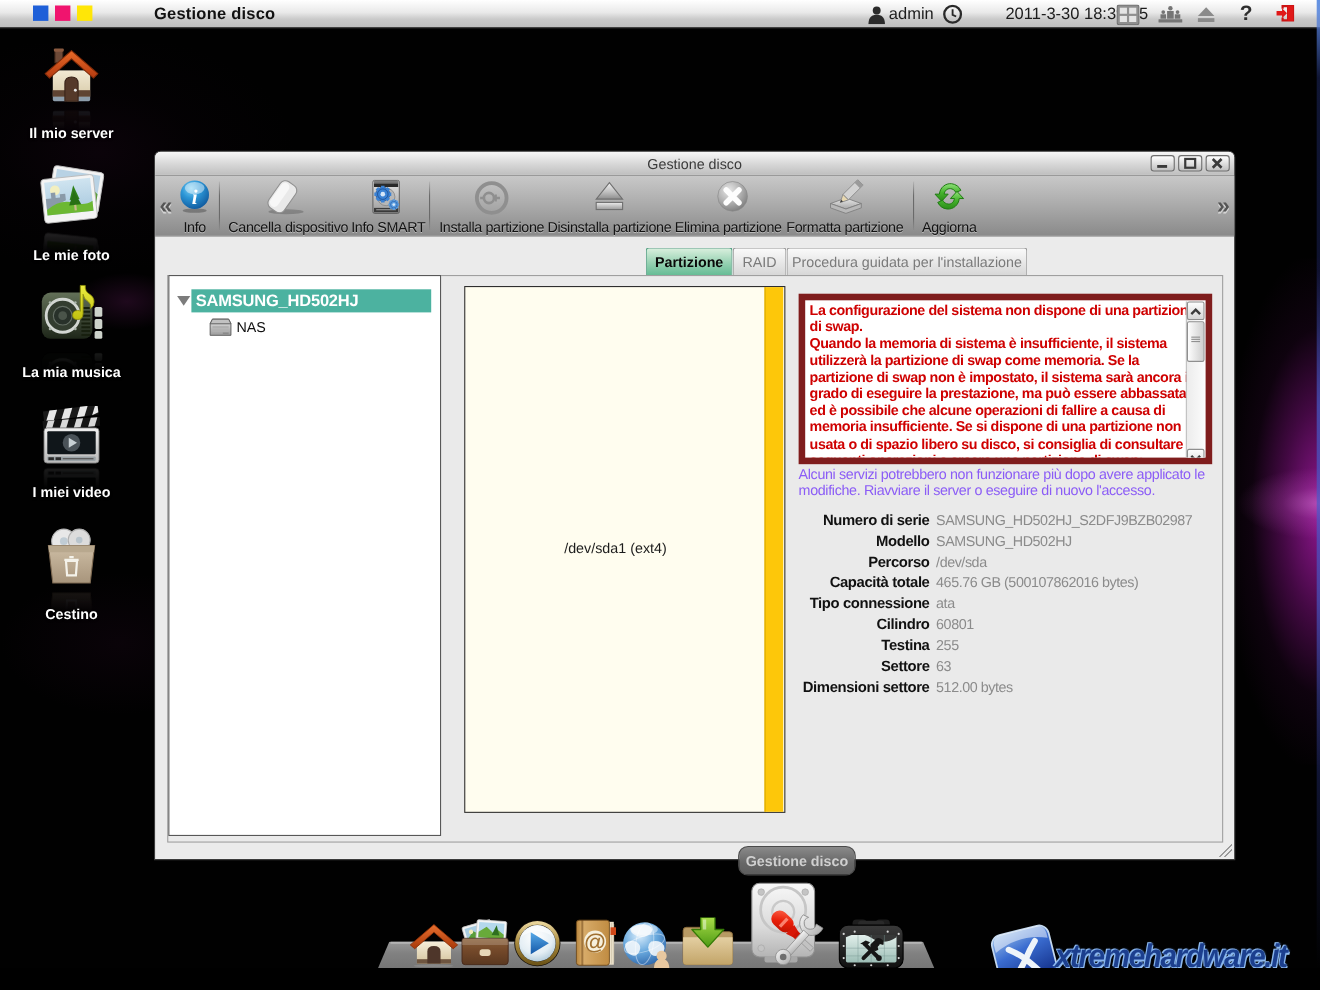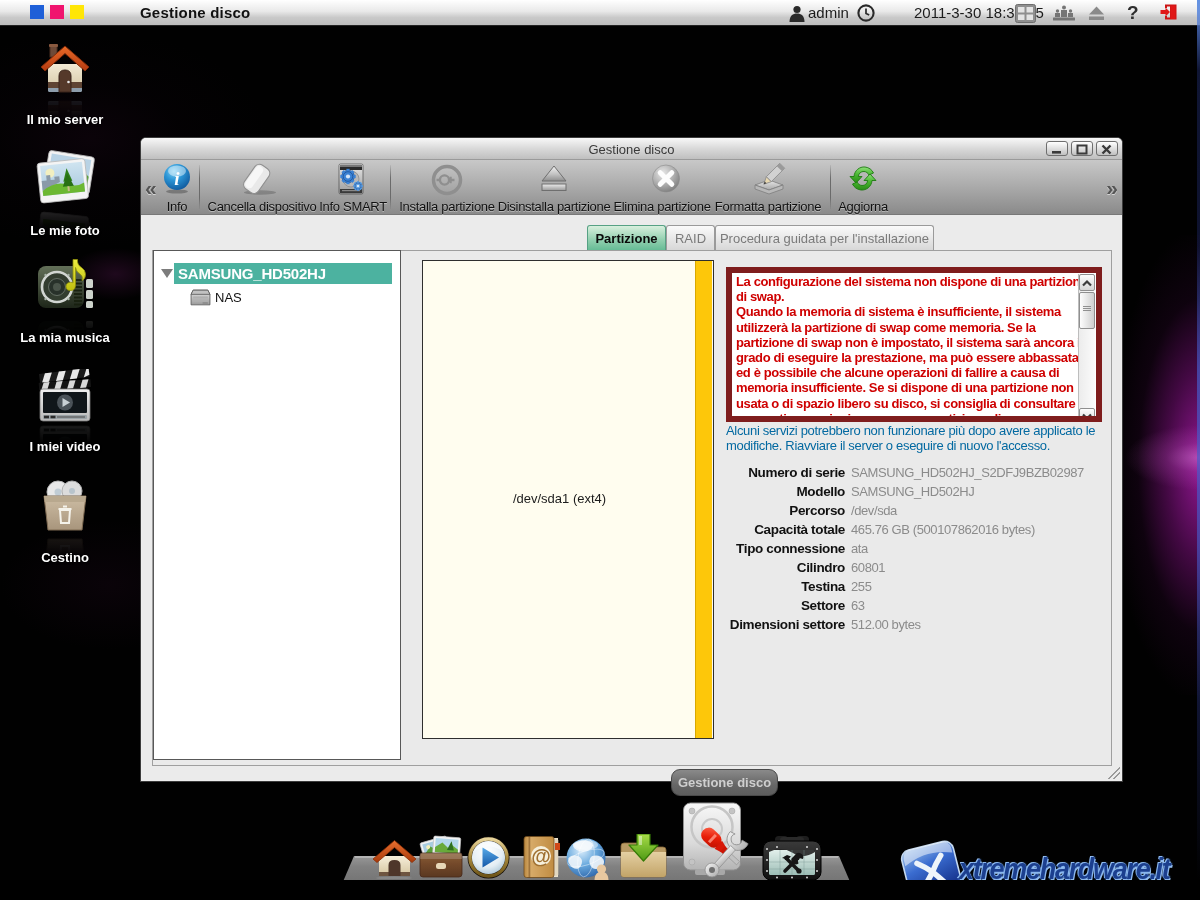--- a/index.html
+++ b/index.html
@@ -74,21 +74,21 @@
 #redbox { position:absolute; left:585px; top:129px; width:376px; height:155px; background:#fff; border:6px solid #7f1d1d; overflow:hidden; }
 #redtext { position:absolute; left:4px; top:1px; width:356px; font-size:13px; font-weight:bold; color:#cf0000; line-height:15.2px; white-space:nowrap; letter-spacing:-0.38px;}
 
 #sbar { position:absolute; right:1px; top:1px; width:17px; height:151px; background:linear-gradient(90deg,#ececec,#fbfbfb); border-left:1px solid #bdbdbd; }
 .sbtn { position:absolute; left:0px; width:16px; height:17px; background:linear-gradient(#fdfdfd,#d6d6d6); border:1px solid #8f8f8f; border-radius:2px; }
 .sbtn svg { display:block; margin:3.5px auto 0; }
 #sthumb { position:absolute; left:0px; top:18px; width:16px; height:37px; background:linear-gradient(90deg,#fdfdfd,#cfcfcf); border:1px solid #8f8f8f; border-radius:2px; }
 #sthumb .grip { margin:13px auto 0; width:8px; }
 #sthumb .grip div { height:1px; background:#909090; margin-bottom:1px; }
 
-#blacknote { position:absolute; left:585px; top:286px; width:390px; font-size:13px; color:#0369a1; line-height:14.8px; white-space:nowrap; letter-spacing:-0.32px; }
+#blacknote { position:absolute; left:585px; top:286px; width:390px; font-size:13px; color:#8b5cf6; line-height:14.8px; white-space:nowrap; letter-spacing:-0.32px; }
 
 
 .irow { position:absolute; left:0; width:981px; height:19px; line-height:19px; white-space:nowrap; }
 .irow .k { position:absolute; right:0; font-size:13.5px; font-weight:bold; color:#111; letter-spacing:-0.35px; }
 .irow .v { position:absolute; left:6px; font-size:13px; color:#8b8b8b; letter-spacing:-0.4px; }
 
 
 #grip { position:absolute; right:2px; bottom:2px; width:12px; height:12px;
   background:
    linear-gradient(135deg, transparent 48%, #9a9a9a 49%, #9a9a9a 55%, transparent 56%),

